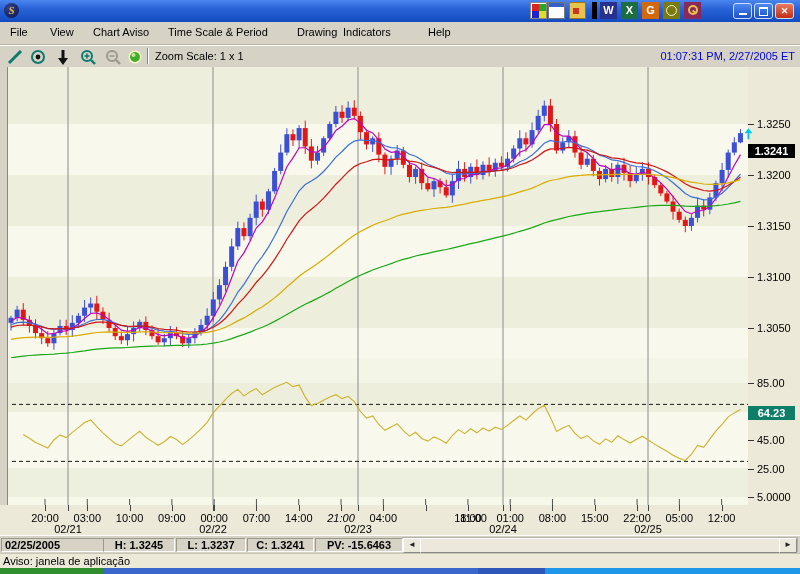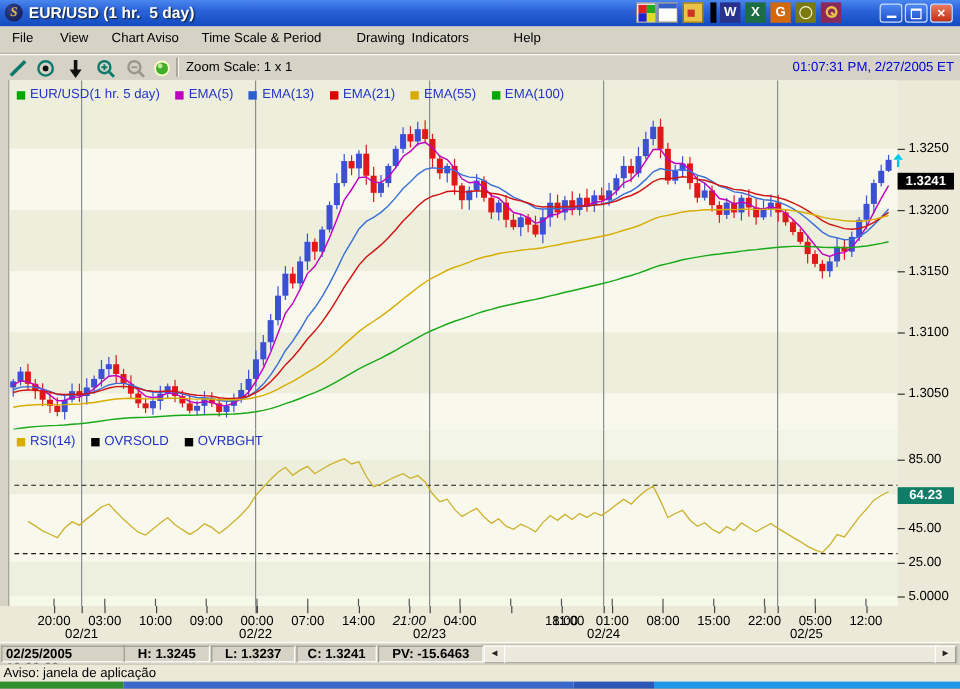--- a/index.html
+++ b/index.html
@@ -82,21 +82,20 @@
   #avisobar span{position:absolute;left:3px;top:1px;}
   .tseg{position:absolute;top:568px;height:6px;}
 </style>
 </head>
 <body>
 
 <div id="win">
 
   <div id="titlebar">
     <div id="appicon">S</div>
-    <span id="title">EUR/USD (1 hr.  5 day)</span>
     <div id="trayGrid" class="tray">
       <i style="left:1px;top:1px;background:#d22"></i>
         <i style="left:8px;top:1px;background:#2a2"></i>
       <i style="left:1px;top:8px;background:#22c"></i>
         <i style="left:8px;top:8px;background:#dd2"></i>
       </div>
     <div id="trayWin" class="tray">
         <i></i>
       </div>
     <div id="trayFolder" class="tray">
@@ -449,42 +448,20 @@
         <line x1="375.32" y1="141" x2="375.32" y2="147" stroke="#555"></line>
         <line x1="417.61" y1="141" x2="417.61" y2="147" stroke="#555"></line>
         <line x1="459.9" y1="141" x2="459.9" y2="147" stroke="#555"></line>
         <line x1="502.19" y1="141" x2="502.19" y2="147" stroke="#555"></line>
         <line x1="544.48" y1="141" x2="544.48" y2="147" stroke="#555"></line>
         <line x1="586.77" y1="141" x2="586.77" y2="147" stroke="#555"></line>
         <line x1="629.06" y1="141" x2="629.06" y2="147" stroke="#555"></line>
         <line x1="671.35" y1="141" x2="671.35" y2="147" stroke="#555"></line>
         <line x1="713.64" y1="141" x2="713.64" y2="147" stroke="#555"></line>
       </svg>
-    <div id="legendMain" class="legendrow">
-        <span class="lgsq" style="background: rgb(0, 168, 0);"></span>
-        <span class="lglabel">EUR/USD(1 hr. 5 day)</span>
-        <span class="lgsq" style="background: rgb(192, 0, 192);"></span>
-        <span class="lglabel">EMA(5)</span>
-        <span class="lgsq" style="background: rgb(42, 95, 208);"></span>
-        <span class="lglabel">EMA(13)</span>
-        <span class="lgsq" style="background: rgb(224, 0, 0);"></span>
-        <span class="lglabel">EMA(21)</span>
-        <span class="lgsq" style="background: rgb(216, 172, 0);"></span>
-        <span class="lglabel">EMA(55)</span>
-        <span class="lgsq" style="background: rgb(0, 168, 0);"></span>
-        <span class="lglabel">EMA(100)</span>
-      </div>
-    <div id="legendRsi" class="legendrow">
-        <span class="lgsq" style="background: rgb(216, 172, 0);"></span>
-        <span class="lglabel">RSI(14)</span>
-        <span class="lgsq" style="background: rgb(0, 0, 0);"></span>
-        <span class="lglabel">OVRSOLD</span>
-        <span class="lgsq" style="background: rgb(0, 0, 0);"></span>
-        <span class="lglabel">OVRBGHT</span>
-      </div>
   </div>
   <div id="priceBadge" class="badge" style="top: 144px; background: #000000;">1.3241</div>
   <div id="rsiBadge" class="badge" style="top: 405.597px; background: rgb(14, 126, 104);">64.23</div>
 
   <div id="timeaxis">
       <div class="ttick" style="left: 45px;"></div>
       <div class="tlabel" style="left: 45px;">20:00</div>
       <div class="ttick" style="left: 87.29px;"></div>
       <div class="tlabel" style="left: 87.29px;">03:00</div>
       <div class="ttick" style="left: 129.58px;"></div>
@@ -519,21 +496,21 @@
       <div class="tlabel" style="left: 721.64px;">12:00</div>
       <div class="ttick" style="left: 68px;"></div>
       <div class="dlabel" style="left: 68px;">02/21</div>
       <div class="ttick" style="left: 213px;"></div>
       <div class="dlabel" style="left: 213px;">02/22</div>
       <div class="ttick" style="left: 358px;"></div>
       <div class="dlabel" style="left: 358px;">02/23</div>
       <div class="ttick" style="left: 503px;"></div>
       <div class="dlabel" style="left: 503px;">02/24</div>
       <div class="ttick" style="left: 648px;"></div>
-      <div class="dlabel" style="left: 648px; margin-left: 24px;">02/25</div>
+      <div class="dlabel" style="left: 648px;">02/25</div>
     </div>
 
   <div id="statusbar">
     <div id="hscroll">
       <div class="sarrow" style="left:0">◄</div>
       <div id="sthumb"></div>
       <div class="sarrow" style="right:0">►</div>
     </div>
   <div class="sfield" style="left: 1px; width: 100px; text-align: left; padding-left: 3px;">02/25/2005 16:00:00</div>
       <div class="sfield" style="left: 103px; width: 70px;">H: 1.3245</div>

